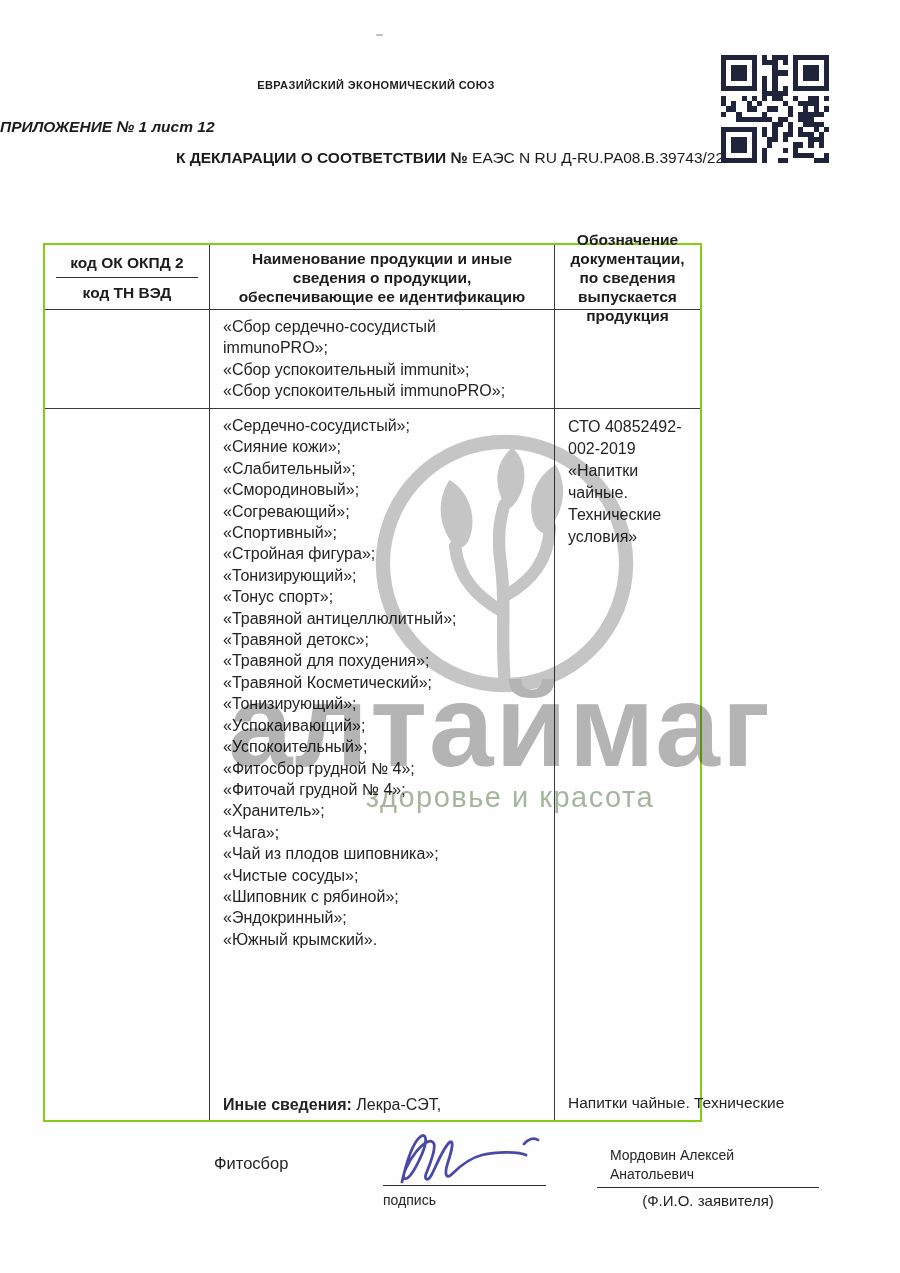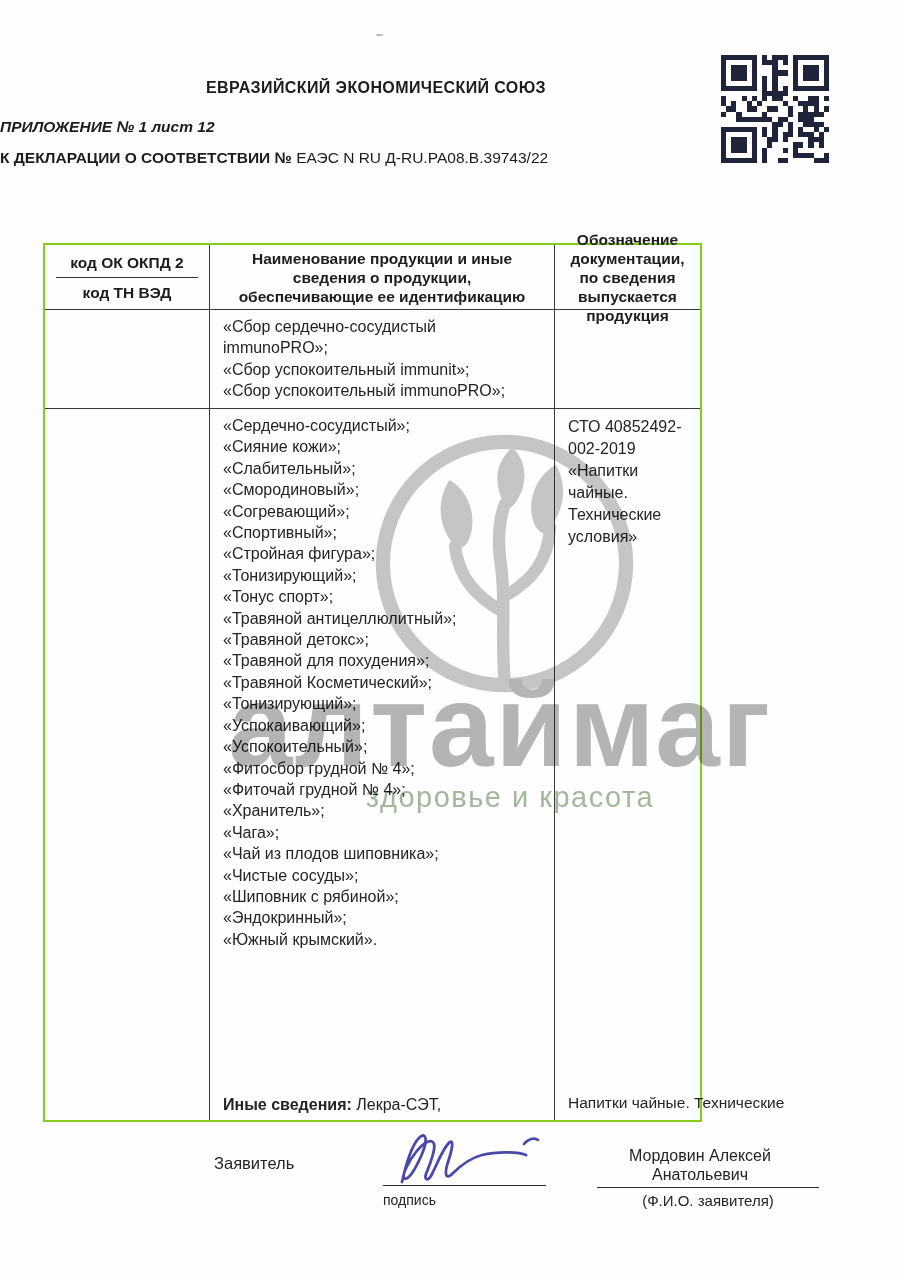--- a/index.html
+++ b/index.html
@@ -1,23 +1,23 @@
 <!DOCTYPE html>
 <html><head>
 <meta charset="utf-8">
 <style>
   html,body{margin:0;padding:0;background:#ffffff;}
   .page{position:relative;width:900px;height:1273px;background:#fefefe;overflow:hidden;
         font-family:"Liberation Sans",sans-serif;color:#222;}
   .speck{position:absolute;left:376px;top:34px;width:7px;height:2px;background:#8a8a8a;opacity:.55;border-radius:1px;}
 
   
-  .h1{position:absolute;top:79px;left:0;width:752px;text-align:center;font-weight:700;font-size:16px;letter-spacing:.4px;color:#1c1c1c;}
+  .h1{position:absolute;top:79px;left:0;width:752px;text-align:center;font-weight:700;font-size:11px;letter-spacing:.4px;color:#1c1c1c;}
   .h2{position:absolute;top:118px;left:0;width:800px;text-align:left;font-weight:700;font-size:15.5px;color:#1c1c1c;font-style:italic;}
-  .h3{position:absolute;top:149px;left:0;width:900px;text-align:left;font-size:15.5px;color:#1c1c1c;}
+  .h3{position:absolute;top:149px;left:0;width:900px;text-align:center;font-size:15.5px;color:#1c1c1c;}
   .h3 .b{font-weight:700;}
 
   .qr{position:absolute;left:721px;top:55px;width:108px;height:108px;line-height:0;}
 
   
   .dtable{position:absolute;left:43px;top:243px;width:659px;height:879px;
           display:grid;grid-template-columns:165px 345px 1fr;grid-template-rows:65px 99px auto;
           border:2px solid #84cc16;box-sizing:border-box;background:transparent;z-index:1;}
   .cell{border-right:1.6px solid #3a3a3a;border-bottom:1.6px solid #3a3a3a;box-sizing:border-box;position:relative;}
   .cell.last-col{border-right:none;}
@@ -40,21 +40,21 @@
   .wm-brand{position:absolute;left:50px;top:668px;width:900px;text-align:center;
             font-size:116px;font-weight:700;letter-spacing:2px;line-height:1;}
   .wm-tagline{position:absolute;left:60px;top:781px;width:900px;text-align:center;
             font-size:29px;letter-spacing:1.5px;}
 
   
   .applicant{position:absolute;left:214px;top:1154px;font-size:16.5px;color:#242424;}
   .sig{position:absolute;left:386px;top:1128px;line-height:0;}
   .sig-line{position:absolute;left:383px;top:1185px;width:163px;border-top:1.9px solid #2e2e2e;}
   .sig-caption{position:absolute;left:383px;top:1192px;width:163px;text-align:left;font-size:14px;color:#242424;}
-  .fio{position:absolute;left:610px;top:1146px;width:180px;text-align:center;font-size:16px;line-height:19px;color:#242424;}
+  .fio{position:absolute;left:610px;top:1146px;width:180px;font-size:14px;line-height:19px;color:#242424;}
   .fio-line{position:absolute;left:597px;top:1187px;width:222px;border-top:1.7px solid #2e2e2e;}
   .fio-caption{position:absolute;left:597px;top:1192px;width:222px;text-align:center;font-size:15px;color:#242424;}
 </style>
 </head>
 <body>
 
 <div class="page">
 
   <div class="speck"></div>
 
@@ -352,21 +352,21 @@
       <path d="M147,200 C120,185 102,165 98,132" stroke="currentColor" stroke-width="13"></path>
       <path d="M149,185 C180,168 196,146 198,112" stroke="currentColor" stroke-width="13"></path>
       <path d="M98,132 C80,112 78,84 92,62 C114,74 122,104 112,126 C108,134 100,136 98,132 Z" fill="currentColor" stroke="none"></path>
       <path d="M198,112 C214,92 216,66 204,46 C182,58 172,88 182,110 C188,120 194,120 198,112 Z" fill="currentColor" stroke="none"></path>
       <path d="M150,88 C138,66 140,44 158,28 C176,44 174,70 160,88 C156,93 152,93 150,88 Z" fill="currentColor" stroke="none"></path>
     </svg>
     <div class="wm-brand" style="color: rgb(181, 181, 181);">алтаймаг</div>
     <div class="wm-tagline" style="color: rgb(165, 184, 158);">здоровье и красота</div>
   </div>
 
-  <div class="applicant">Заявитель</div>
+  <div class="applicant">Фитосбор</div>
   <div class="sig" style="color: rgb(74, 73, 168);">
     <svg width="170" height="62" viewBox="0 0 170 62" fill="none" stroke="currentColor" stroke-width="2.8" stroke-linecap="round">
       <path d="M16,54 C20,36 26,16 34,9 C40,4 42,12 36,26 C30,40 22,54 18,50 C16,47 22,34 30,24 C38,14 46,10 48,16 C50,22 44,36 40,46 C38,52 42,54 46,46 C52,34 58,18 64,14 C68,12 66,22 62,34 C58,46 60,52 66,46 C74,38 84,30 96,27 C112,23 134,24 140,27"></path>
       <path d="M138,16 C142,11 148,9 152,12"></path>
     </svg>
   </div>
   <div class="sig-line"></div>
   <div class="sig-caption">подпись</div>
   <div class="fio">Мордовин Алексей Анатольевич</div>
   <div class="fio-line"></div>

